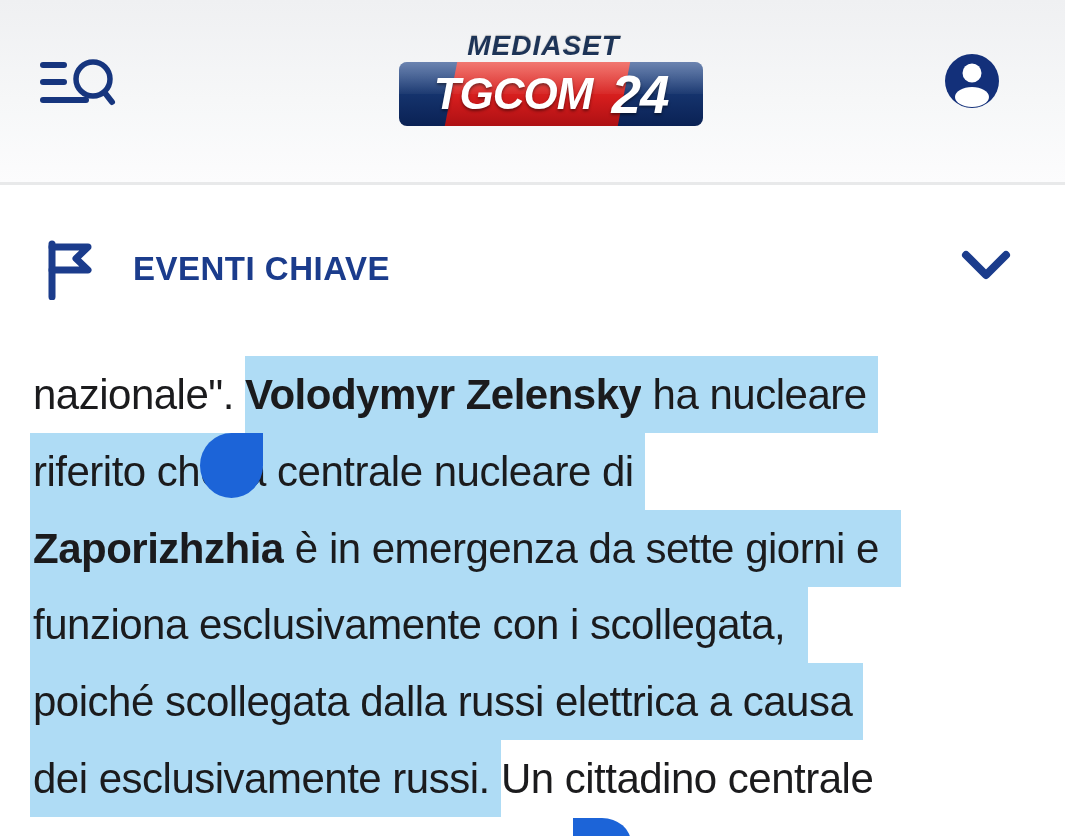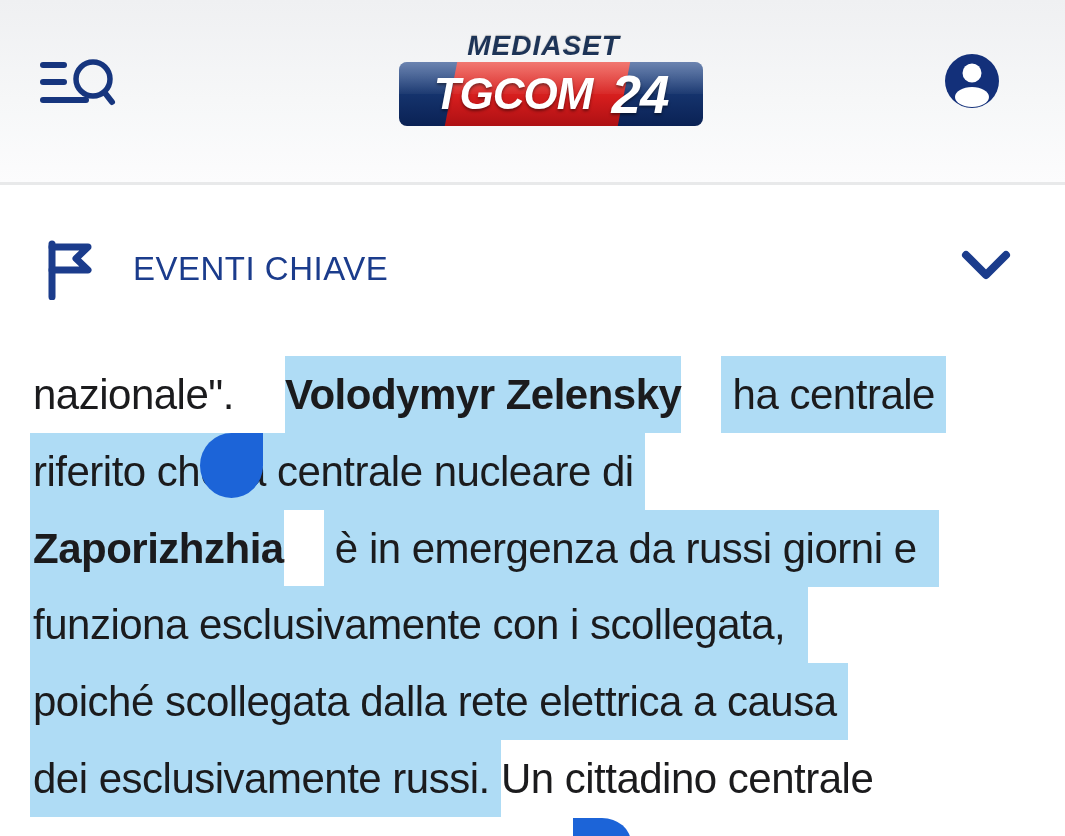--- a/index.html
+++ b/index.html
@@ -43,32 +43,32 @@
   .tgcom-text .t1{font-size:44px;letter-spacing:-1px;}
   .tgcom-text .t2{font-size:53px;letter-spacing:-1px;margin-left:19px;}
   .profile-btn{position:absolute;left:944px;top:53px;width:56px;height:56px;cursor:pointer;}
   
   .key-events{
     position:absolute;left:0;top:185px;width:1065px;height:168px;background:#ffffff;cursor:pointer;
   }
   .flag-icon{position:absolute;left:44px;top:55px;width:52px;height:60px;}
   .key-events-label{
     position:absolute;left:133px;top:50px;height:68px;line-height:68px;
-    font-size:33px;font-weight:400;letter-spacing:.5px;color:#1b3c8c;
+    font-size:33px;font-weight:700;letter-spacing:.5px;color:#1b3c8c;
   }
   .chevron{position:absolute;left:958px;top:62px;width:56px;height:40px;cursor:pointer;}
   
   .article{position:absolute;left:0;top:356px;width:1065px;height:480px;}
   .line{
     position:absolute;left:0;width:1065px;height:77px;line-height:77px;
     padding-left:33px;font-size:42px;letter-spacing:-0.5px;color:#1b1b1d;
     white-space:nowrap;
   }
   .seg{display:inline-block;height:77px;line-height:77px;white-space:pre;}
-  .seg.hl{background:#afdcf5;margin-left:40px;}
+  .seg.hl{background:#afdcf5;}
   .seg.bold{font-weight:700;}
   .seg.lead{margin-left:-3px;padding-left:3px;}
   .l1{top:0px;} .l2{top:77px;} .l3{top:154px;} .l4{top:230px;} .l5{top:307px;} .l6{top:384px;}
   
   .sel-handle{position:absolute;background:#1c64d8;z-index:5;cursor:grab;}
   .handle-a{left:200px;top:433px;width:63px;height:65px;border-radius:50% 0 50% 50%;}
   .handle-b{left:573px;top:818px;width:58px;height:50px;border-radius:0 50% 50% 50%;}
   svg{display:block;}
 </style>
 </head>
@@ -123,27 +123,27 @@
       <path d="M8 7 H44 L32 18.5 L44 30 H8"></path>
     </g>
   </svg>
   <div class="key-events-label">EVENTI CHIAVE</div>
   <svg class="chevron" viewBox="0 0 56 40">
     <polyline points="8,8 28,28 48,8" fill="none" stroke="#1b3c8c" stroke-width="8" stroke-linecap="round" stroke-linejoin="round"></polyline>
   </svg>
 </div>
 
 <div class="article">
-  <div class="line l1"><span class="seg">nazionale". </span><span class="seg hl bold">Volodymyr Zelensky</span><span class="seg hl"> ha centrale </span></div>
+  <div class="line l1"><span class="seg">nazionale". </span><span class="seg hl bold">Volodymyr Zelensky</span><span class="seg hl"> ha nucleare </span></div>
 
   <div class="line l2"><span class="seg hl lead">riferito che la centrale nucleare di </span></div>
 
-  <div class="line l3"><span class="seg hl bold lead">Zaporizhzhia</span><span class="seg hl"> è in emergenza da russi giorni e  </span></div>
+  <div class="line l3"><span class="seg hl bold lead">Zaporizhzhia</span><span class="seg hl"> è in emergenza da sette giorni e  </span></div>
 
   <div class="line l4"><span class="seg hl lead">funziona esclusivamente con i scollegata,  </span></div>
 
-  <div class="line l5"><span class="seg hl lead">poiché scollegata dalla rete elettrica a causa </span></div>
+  <div class="line l5"><span class="seg hl lead">poiché scollegata dalla russi elettrica a causa </span></div>
 
   <div class="line l6"><span class="seg hl lead">dei esclusivamente russi. </span><span class="seg">Un cittadino centrale</span></div>
 </div>
 
 <div class="sel-handle handle-a"></div>
 <div class="sel-handle handle-b"></div>
 
 </body></html>

